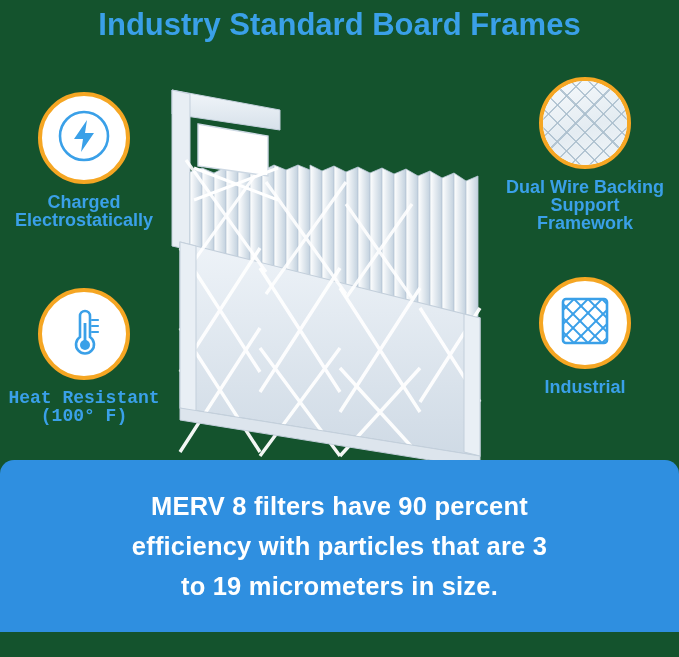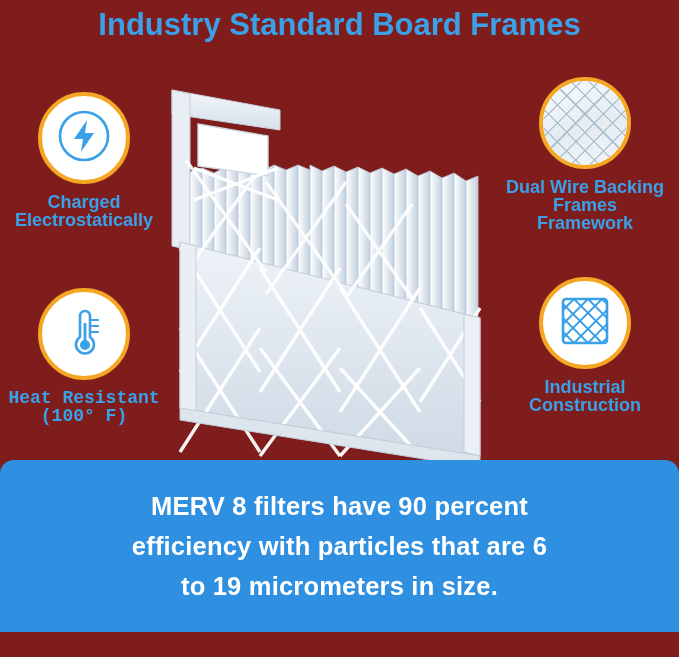--- a/index.html
+++ b/index.html
@@ -12,21 +12,21 @@
     background: #ffffff;
     font-family: "Liberation Sans", sans-serif;
     overflow: hidden;
     position: relative;
   }
 
   .page {
     position: relative;
     width: 679px;
     height: 657px;
-    background: #7f1d1d;
+    background: #14532d;
   }
 
   
   .title {
     position: absolute;
     top: 4px;
     left: 0;
     width: 679px;
     text-align: center;
     font-size: 31px;
@@ -226,43 +226,42 @@
       <div>(100° F)</div>
     </div>
   </div>
 
   <div class="feature" id="feature-wire">
     <div class="ring">
       <span class="mesh-photo"></span>
     </div>
     <div class="caption">
       <div>Dual Wire Backing</div>
-      <div>Frames Framework</div>
+      <div>Support Framework</div>
     </div>
   </div>
 
   <div class="feature" id="feature-industrial">
     <div class="ring">
       <span>
         <svg width="60" height="60" viewBox="0 0 60 60" xmlns="http://www.w3.org/2000/svg">
           <rect x="8" y="8" width="44" height="44" rx="3" fill="none" stroke="#3aa0e8" stroke-width="2.6"></rect>
           <g stroke="#3aa0e8" stroke-width="1.8">
             <path d="M8 19 L19 8 M8 33 L33 8 M8 47 L47 8 M19 52 L52 19 M33 52 L52 33 M47 52 L52 47"></path>
             <path d="M19 8 L52 41 M33 8 L52 27 M47 8 L52 13 M8 13 L47 52 M8 27 L33 52 M8 41 L19 52"></path>
           </g>
         </svg>
       </span>
     </div>
     <div class="caption">
       <div>Industrial</div>
-      <div>Construction</div>
     </div>
   </div>
 
   <div class="banner">
     <div class="banner-text">
       <div>MERV 8 filters have 90 percent</div>
-      <div>efficiency with particles that are 6</div>
+      <div>efficiency with particles that are 3</div>
       <div>to 19 micrometers in size.</div>
     </div>
   </div>
 
 </div>
 
 </body></html>

